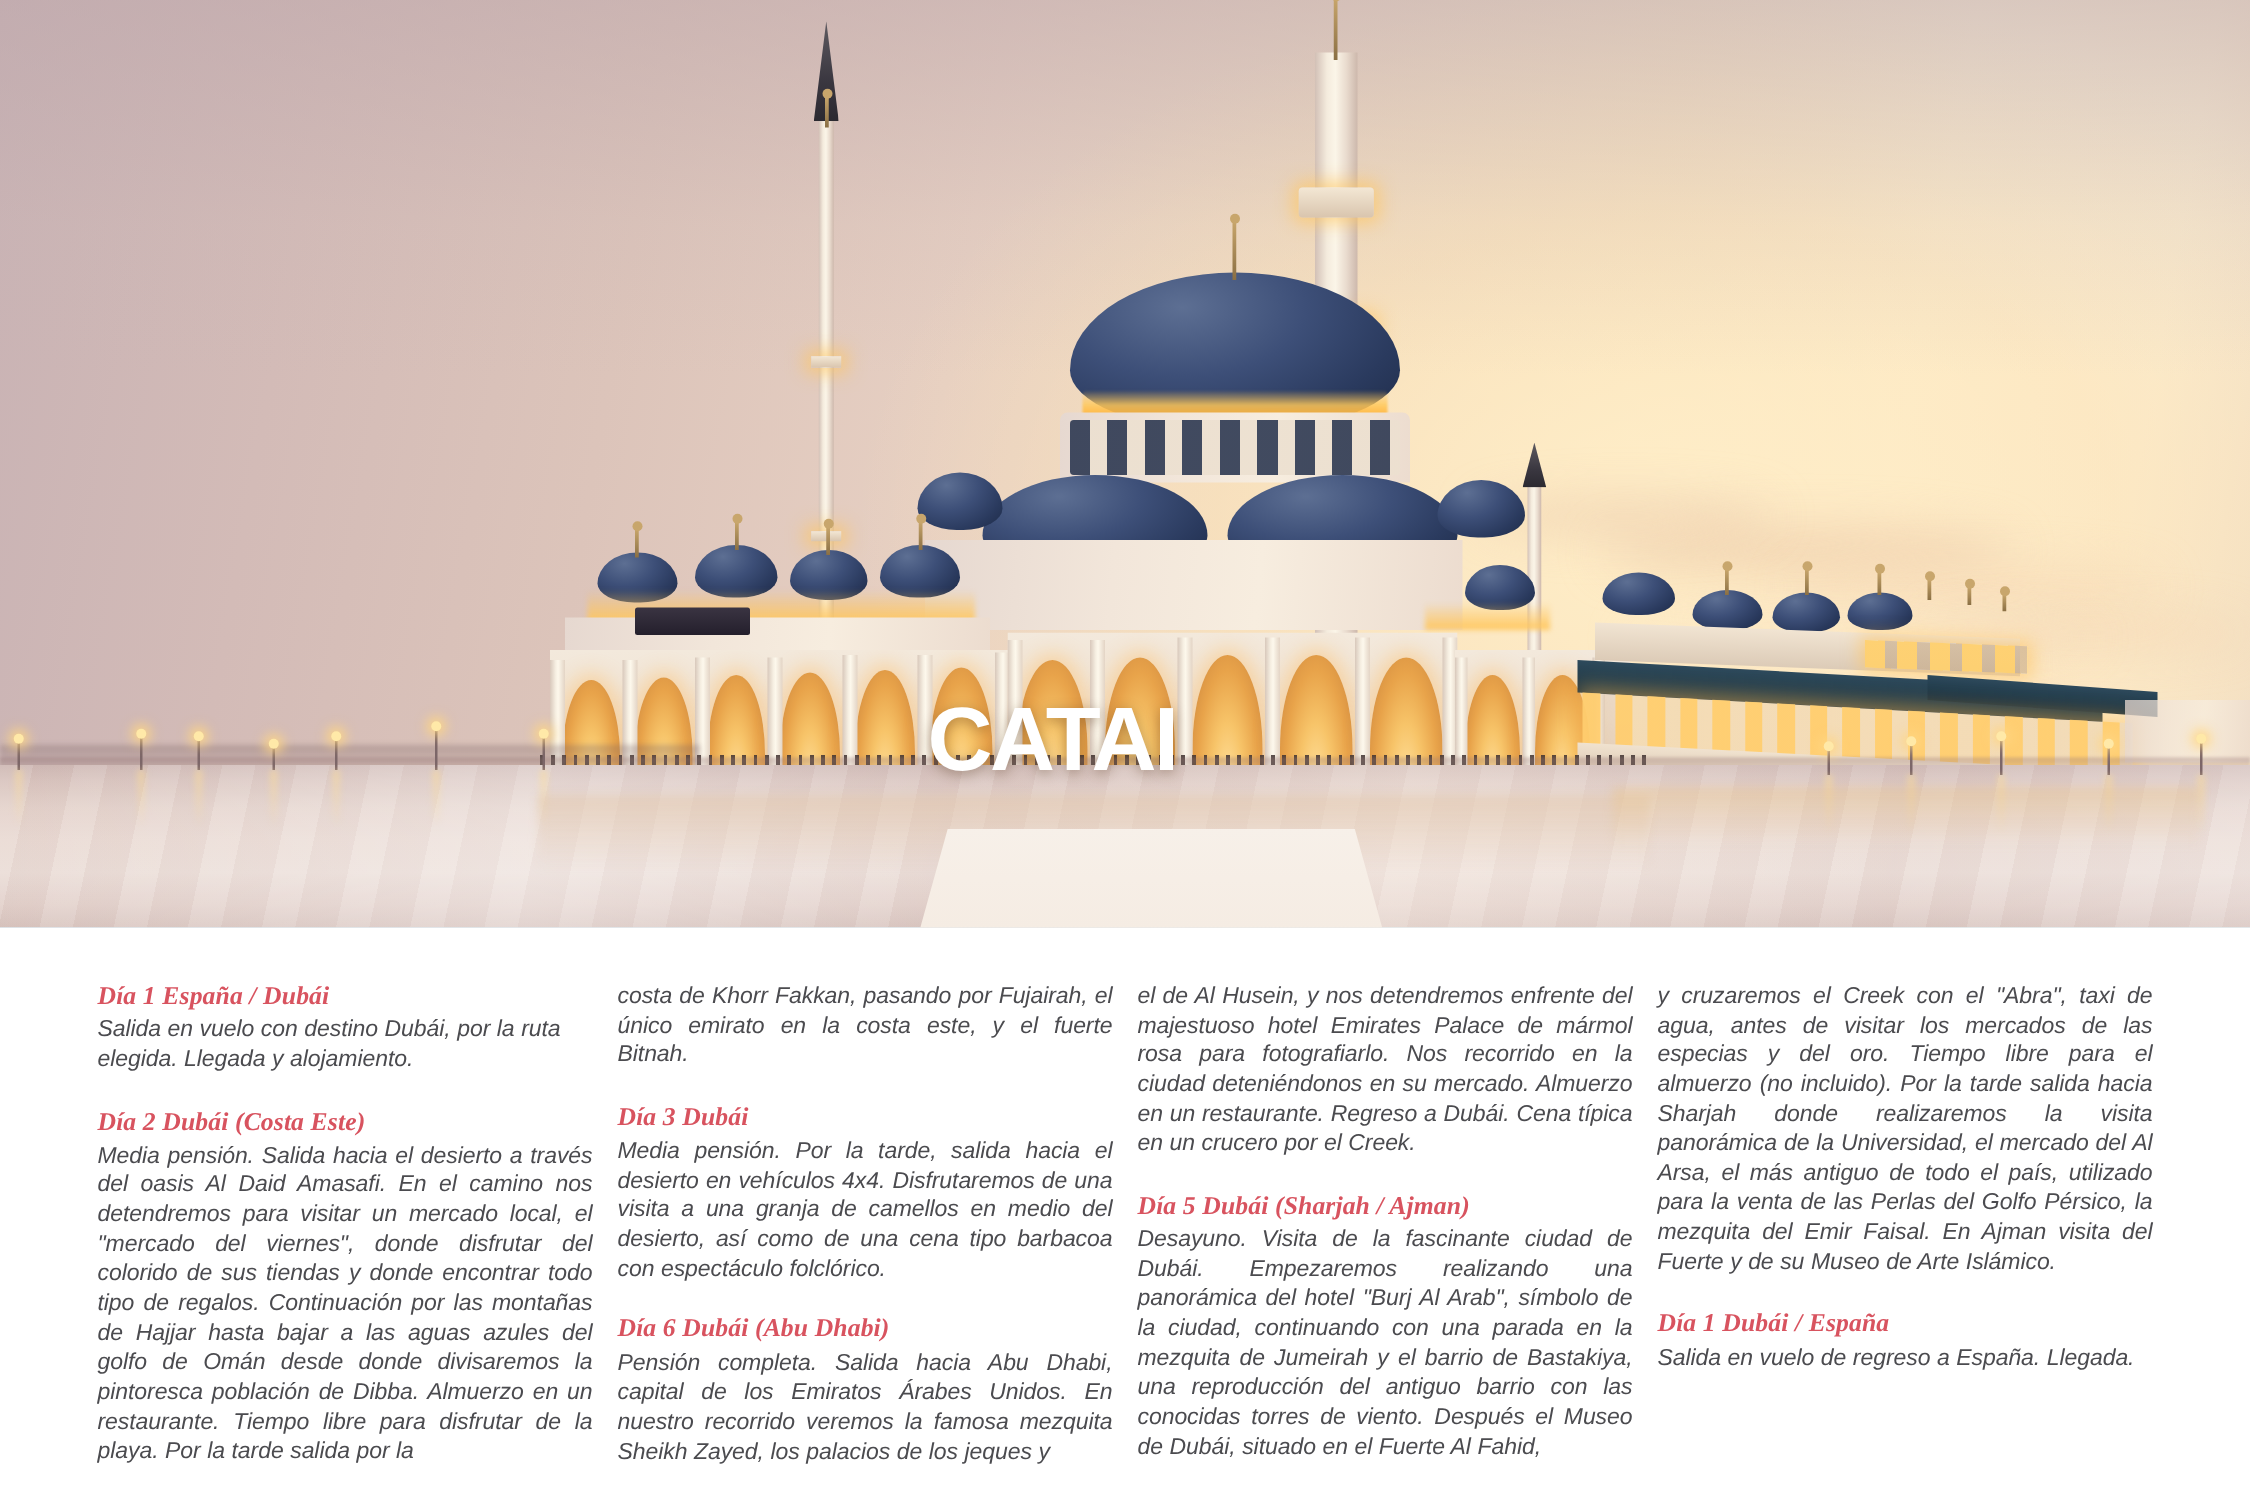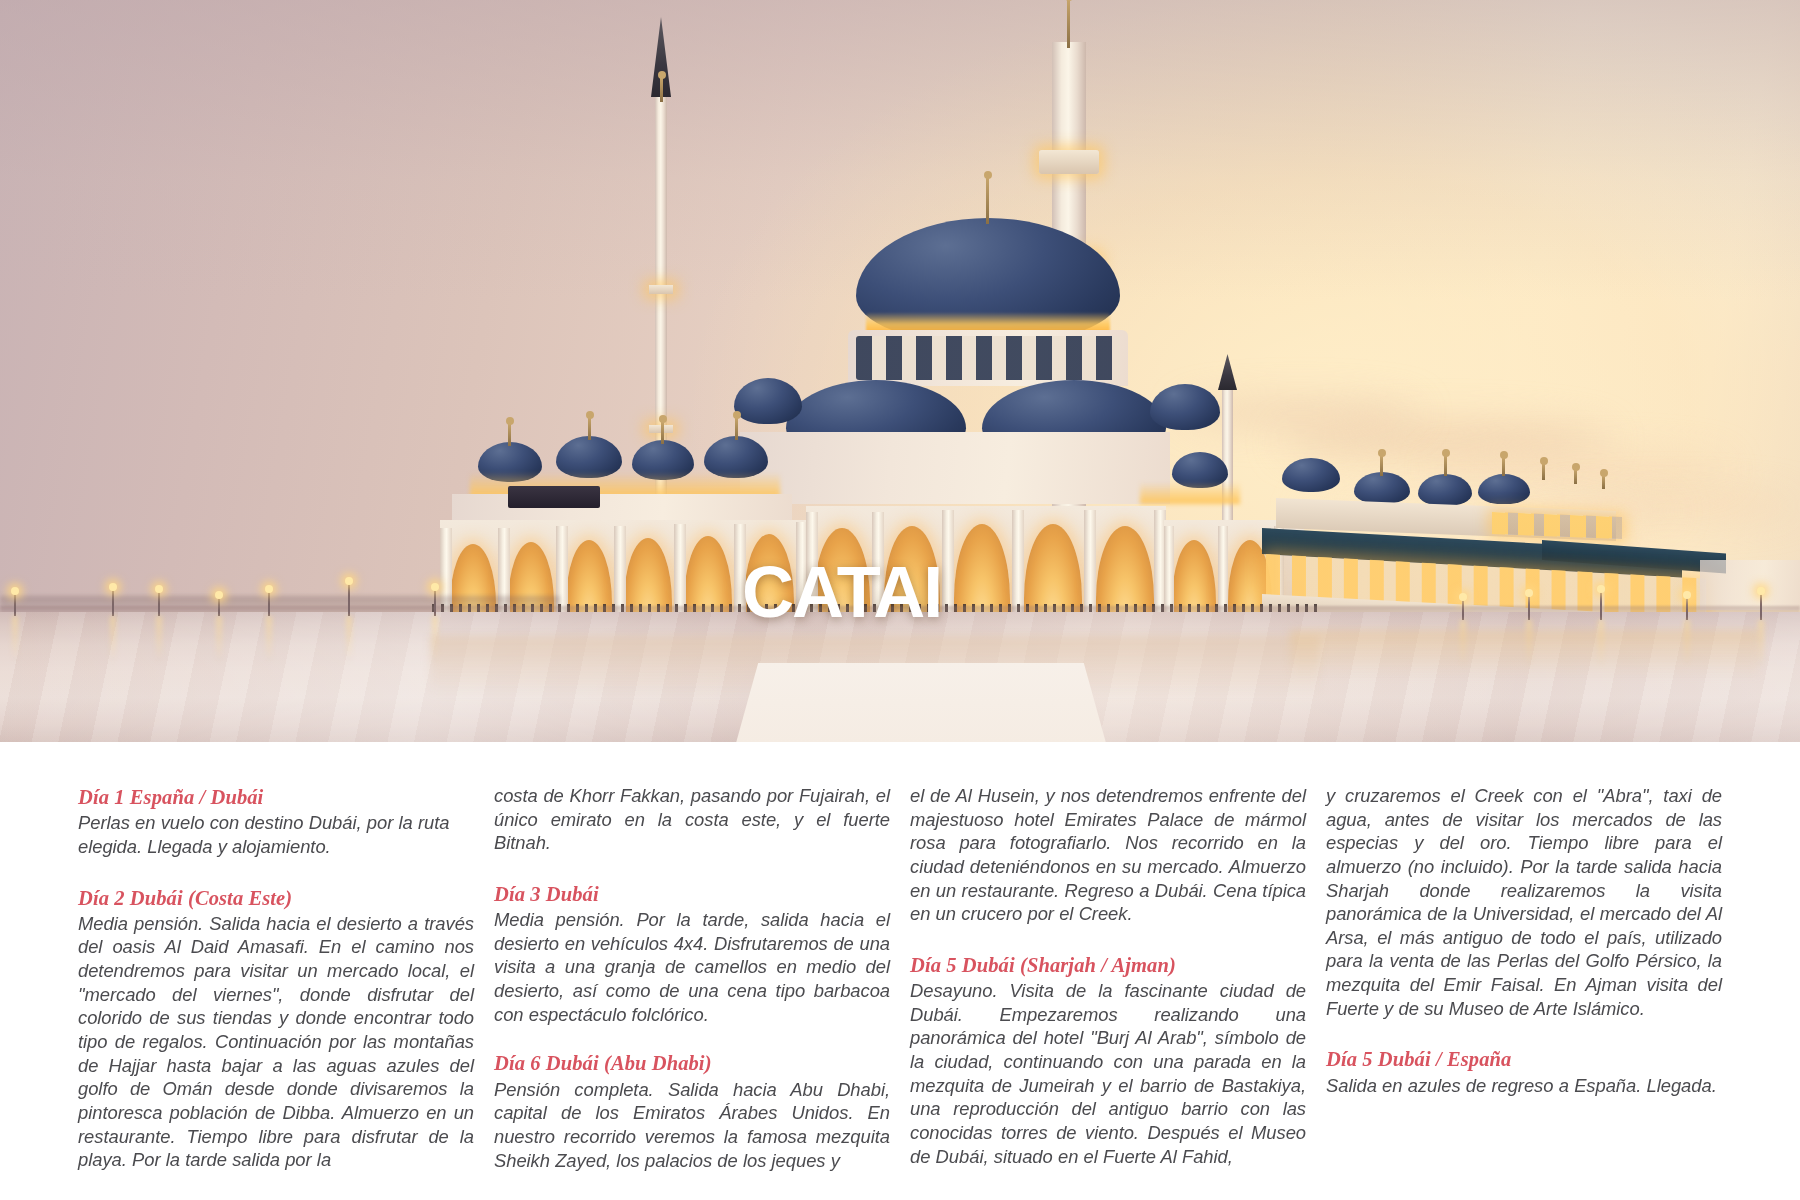--- a/index.html
+++ b/index.html
@@ -525,21 +525,21 @@
       <div class="logo-word">CATAI</div>
     </div>
 
     <div class="tab"></div>
   </div>
 
   <div class="content">
 
     <div class="col">
       <div class="day-title">Día 1 España / Dubái</div>
-      <div class="body-text last">Perlas en vuelo con destino Dubái, por la ruta elegida. Llegada y alojamiento.</div>
+      <div class="body-text last">Salida en vuelo con destino Dubái, por la ruta elegida. Llegada y alojamiento.</div>
       <div class="gap"></div>
       <div class="day-title">Día 2 Dubái (Costa Este)</div>
       <div class="body-text">Media pensión. Salida hacia el desierto a través del oasis Al Daid Amasafi. En el camino nos detendremos para visitar un mercado local, el "mercado del viernes", donde disfrutar del colorido de sus tiendas y donde encontrar todo tipo de regalos. Continuación por las montañas de Hajjar hasta bajar a las aguas azules del golfo de Omán desde donde divisaremos la pintoresca población de Dibba. Almuerzo en un restaurante. Tiempo libre para disfrutar de la playa. Por la tarde salida por la</div>
     </div>
 
     <div class="col">
       <div class="body-text">costa de Khorr Fakkan, pasando por Fujairah, el único emirato en la costa este, y el fuerte Bitnah.</div>
       <div class="gap"></div>
       <div class="day-title">Día 3 Dubái</div>
       <div class="body-text">Media pensión. Por la tarde, salida hacia el desierto en vehículos 4x4. Disfrutaremos de una visita a una granja de camellos en medio del desierto, así como de una cena tipo barbacoa con espectáculo folclórico.</div>
@@ -551,18 +551,18 @@
     <div class="col">
       <div class="body-text">el de Al Husein, y nos detendremos enfrente del majestuoso hotel Emirates Palace de mármol rosa para fotografiarlo. Nos recorrido en la ciudad deteniéndonos en su mercado. Almuerzo en un restaurante. Regreso a Dubái. Cena típica en un crucero por el Creek.</div>
       <div class="gap"></div>
       <div class="day-title">Día 5 Dubái (Sharjah / Ajman)</div>
       <div class="body-text">Desayuno. Visita de la fascinante ciudad de Dubái. Empezaremos realizando una panorámica del hotel "Burj Al Arab", símbolo de la ciudad, continuando con una parada en la mezquita de Jumeirah y el barrio de Bastakiya, una reproducción del antiguo barrio con las conocidas torres de viento. Después el Museo de Dubái, situado en el Fuerte Al Fahid,</div>
     </div>
 
     <div class="col">
       <div class="body-text">y cruzaremos el Creek con el "Abra", taxi de agua, antes de visitar los mercados de las especias y del oro. Tiempo libre para el almuerzo (no incluido). Por la tarde salida hacia Sharjah donde realizaremos la visita panorámica de la Universidad, el mercado del Al Arsa, el más antiguo de todo el país, utilizado para la venta de las Perlas del Golfo Pérsico, la mezquita del Emir Faisal. En Ajman visita del Fuerte y de su Museo de Arte Islámico.</div>
       <div class="gap"></div>
-      <div class="day-title">Día 5 Dubái / España</div>
-      <div class="body-text last">Salida en azules de regreso a España. Llegada.</div>
+      <div class="day-title">Día 1 Dubái / España</div>
+      <div class="body-text last">Salida en vuelo de regreso a España. Llegada.</div>
     </div>
 
   </div>
 </div>
 
 </body></html>

